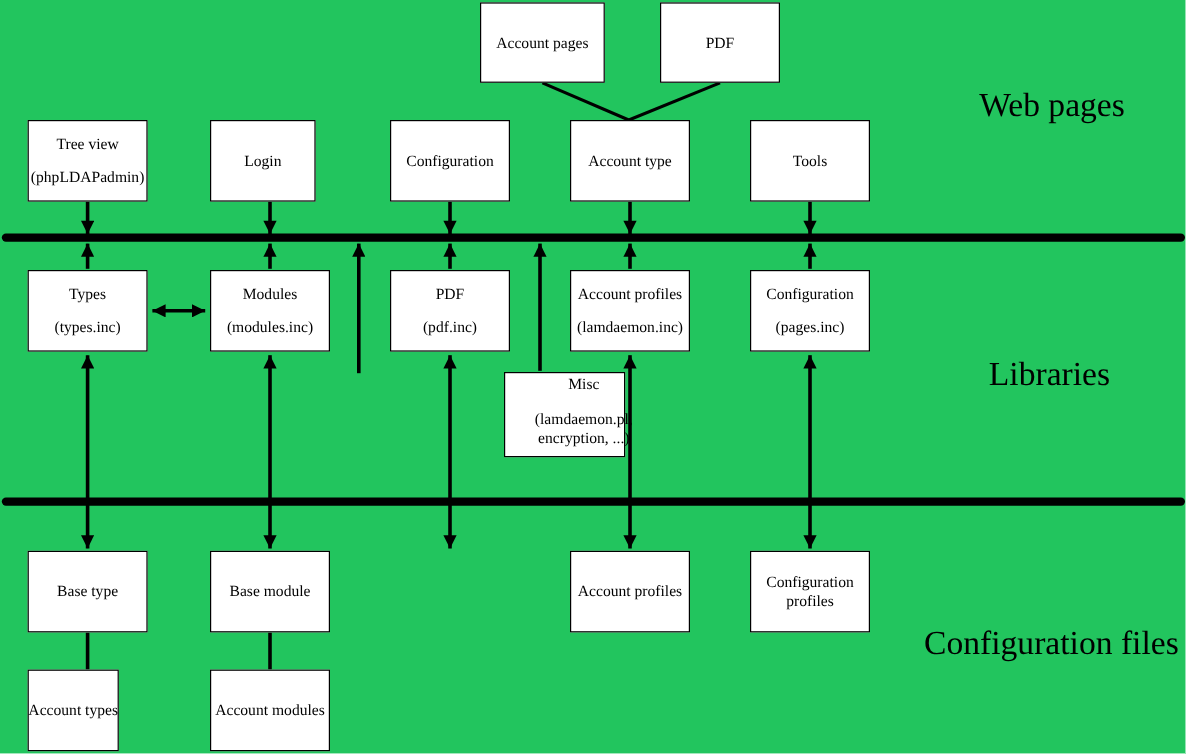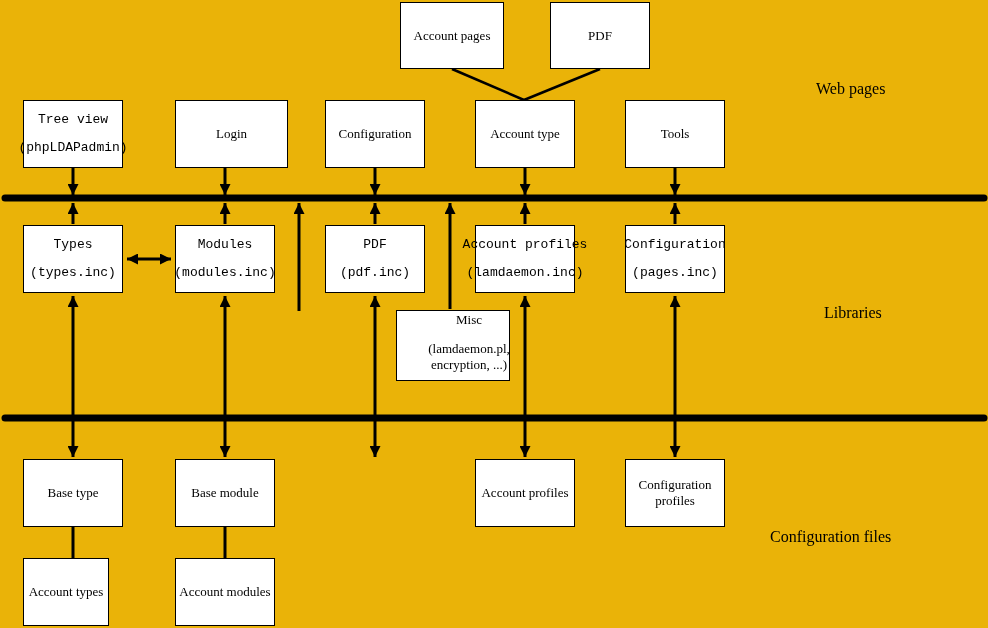--- a/index.html
+++ b/index.html
@@ -4,21 +4,21 @@
 <style>
   html, body {
     margin: 0;
     padding: 0;
     background: #ffffff;
   }
   #canvas {
     position: relative;
     width: 988px;
     height: 628px;
-    background: #eab308;
+    background: #22c55e;
     font-family: "Liberation Serif", "DejaVu Serif", serif;
     color: #000000;
     overflow: hidden;
   }
   #wires {
     position: absolute;
     left: 0;
     top: 0;
     width: 988px;
     height: 628px;
@@ -29,31 +29,31 @@
     border: 1px solid #000000;
     background: #ffffff;
     display: flex;
     flex-direction: column;
     align-items: center;
     justify-content: center;
     text-align: center;
     font-size: 13px;
     line-height: 16px;
   }
-  .box.twoline { justify-content: space-evenly; font-family: Liberation Mono, monospace; }
+  .box.twoline { justify-content: space-evenly; }
   .box.stacked { justify-content: center; }
   .box.misc {
     justify-content: flex-start;
     padding-top: 1px;
   }
   .box.misc .l:first-child { margin-bottom: 13px; }
   .l { display: block; white-space: nowrap; }
   .section-label {
     position: absolute;
-    font-size: 16px;
+    font-size: 28px;
     line-height: 26px;
     white-space: nowrap;
   }
 </style>
 </head>
 <body>
 
 <div id="canvas">
 
   <svg id="wires" width="988" height="628" viewBox="0 0 988 628">
@@ -105,21 +105,21 @@
     <span class="l">Account pages</span>
   </div>
   <div class="box" style="left:550px; top:2px; width:100px; height:67px;">
     <span class="l">PDF</span>
   </div>
 
   <div class="box twoline" style="left:23px; top:100px; width:100px; height:68px;">
     <span class="l">Tree view</span>
     <span class="l">(phpLDAPadmin)</span>
   </div>
-  <div class="box" style="left:175px; top:100px; width:113px; height:68px;">
+  <div class="box" style="left:175px; top:100px; width:88px; height:68px;">
     <span class="l">Login</span>
   </div>
   <div class="box" style="left:325px; top:100px; width:100px; height:68px;">
     <span class="l">Configuration</span>
   </div>
   <div class="box" style="left:475px; top:100px; width:100px; height:68px;">
     <span class="l">Account type</span>
   </div>
   <div class="box" style="left:625px; top:100px; width:100px; height:68px;">
     <span class="l">Tools</span>
@@ -139,41 +139,41 @@
   </div>
   <div class="box twoline" style="left:475px; top:225px; width:100px; height:68px;">
     <span class="l">Account profiles</span>
     <span class="l">(lamdaemon.inc)</span>
   </div>
   <div class="box twoline" style="left:625px; top:225px; width:100px; height:68px;">
     <span class="l">Configuration</span>
     <span class="l">(pages.inc)</span>
   </div>
 
-  <div class="box misc" style="left:396px; top:310px; width:114px; height:71px;padding-left:32px;">
+  <div class="box misc" style="left:420px; top:310px; width:101px; height:71px;padding-left:32px;">
     <span class="l">Misc</span>
     <span class="l">(lamdaemon.pl,</span>
     <span class="l">encryption, ...)</span>
   </div>
 
   <div class="box" style="left:23px; top:459px; width:100px; height:68px;">
     <span class="l">Base type</span>
   </div>
   <div class="box" style="left:175px; top:459px; width:100px; height:68px;">
     <span class="l">Base module</span>
   </div>
   <div class="box" style="left:475px; top:459px; width:100px; height:68px;">
     <span class="l">Account profiles</span>
   </div>
   <div class="box stacked" style="left:625px; top:459px; width:100px; height:68px;">
     <span class="l">Configuration</span>
     <span class="l">profiles</span>
   </div>
 
-  <div class="box" style="left:23px; top:558px; width:86px; height:68px;">
+  <div class="box" style="left:23px; top:558px; width:76px; height:68px;">
     <span class="l">Account types</span>
   </div>
   <div class="box" style="left:175px; top:558px; width:100px; height:68px;">
     <span class="l">Account modules</span>
   </div>
 
   <div class="section-label" style="left:816px; top:76px;">Web pages</div>
   <div class="section-label" style="left:824px; top:300px;">Libraries</div>
   <div class="section-label" style="left:770px; top:524px;">Configuration files</div>
 

